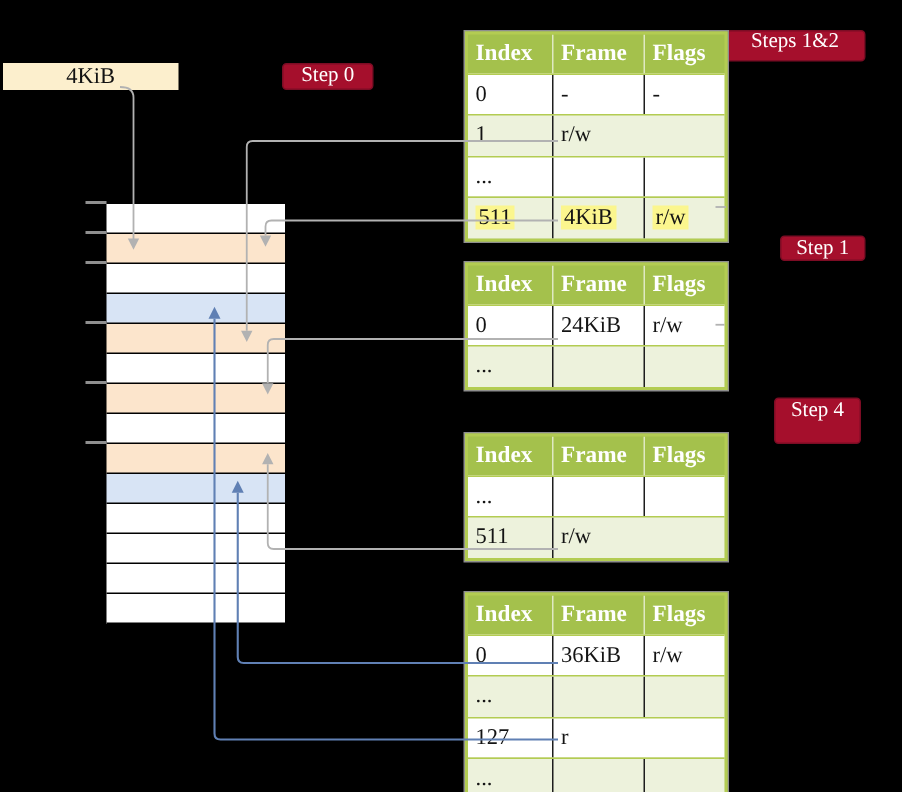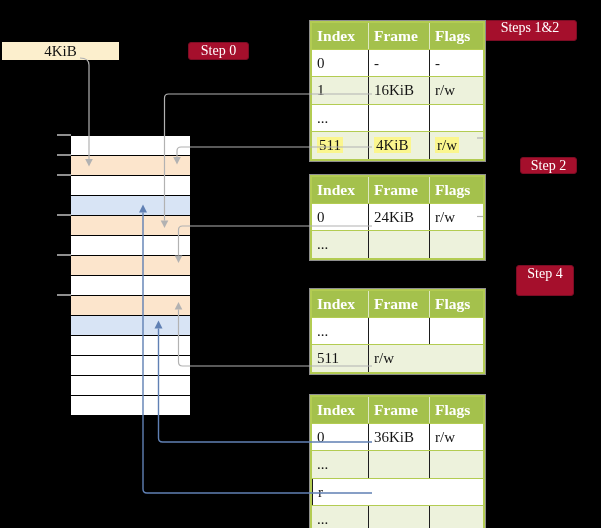--- a/index.html
+++ b/index.html
@@ -61,21 +61,21 @@
 </style>
 </head>
 <body>
 
 <div id="canvas">
 
   <div class="frame-box">4KiB</div>
 
   <div class="badge b-step0">Step 0</div>
   <div class="badge b-steps12">Steps 1&amp;2</div>
-  <div class="badge b-step3">Step 2</div>
+  <div class="badge b-step3">Step 1</div>
   <div class="badge b-step4">Step 4</div>
 
   <div class="mem">
       <div class="mem-row" style="background: rgb(255, 255, 255);"></div>
       <div class="mem-row" style="background: rgb(252, 229, 204);"></div>
       <div class="mem-row" style="background: rgb(255, 255, 255);"></div>
       <div class="mem-row" style="background: rgb(216, 228, 245);"></div>
       <div class="mem-row" style="background: rgb(252, 229, 204);"></div>
       <div class="mem-row" style="background: rgb(255, 255, 255);"></div>
       <div class="mem-row" style="background: rgb(252, 229, 204);"></div>
@@ -102,21 +102,20 @@
           <div class="cell c1">Frame</div>
           <div class="cell c2">Flags</div>
         </div>
         <div class="prow pbody">
           <div class="cell c0">0</div>
           <div class="cell c1">-</div>
           <div class="cell c2">-</div>
         </div>
         <div class="prow pbody shaded">
           <div class="cell c0">1</div>
-          <div class="cell c1">16KiB</div>
           <div class="cell c2">r/w</div>
         </div>
         <div class="prow pbody">
           <div class="cell c0">...</div>
           <div class="cell c1"></div>
           <div class="cell c2"></div>
         </div>
         <div class="prow pbody shaded">
           <div class="cell c0"><span class="hl">511</span></div>
           <div class="cell c1"><span class="hl">4KiB</span></div>
@@ -166,20 +165,21 @@
           <div class="cell c0">0</div>
           <div class="cell c1">36KiB</div>
           <div class="cell c2">r/w</div>
         </div>
         <div class="prow pbody shaded">
           <div class="cell c0">...</div>
           <div class="cell c1"></div>
           <div class="cell c2"></div>
         </div>
         <div class="prow pbody">
+          <div class="cell c0">127</div>
           <div class="cell c2">r</div>
         </div>
         <div class="prow pbody shaded">
           <div class="cell c0">...</div>
           <div class="cell c1"></div>
           <div class="cell c2"></div>
         </div>
       </div>
     </div>
 

